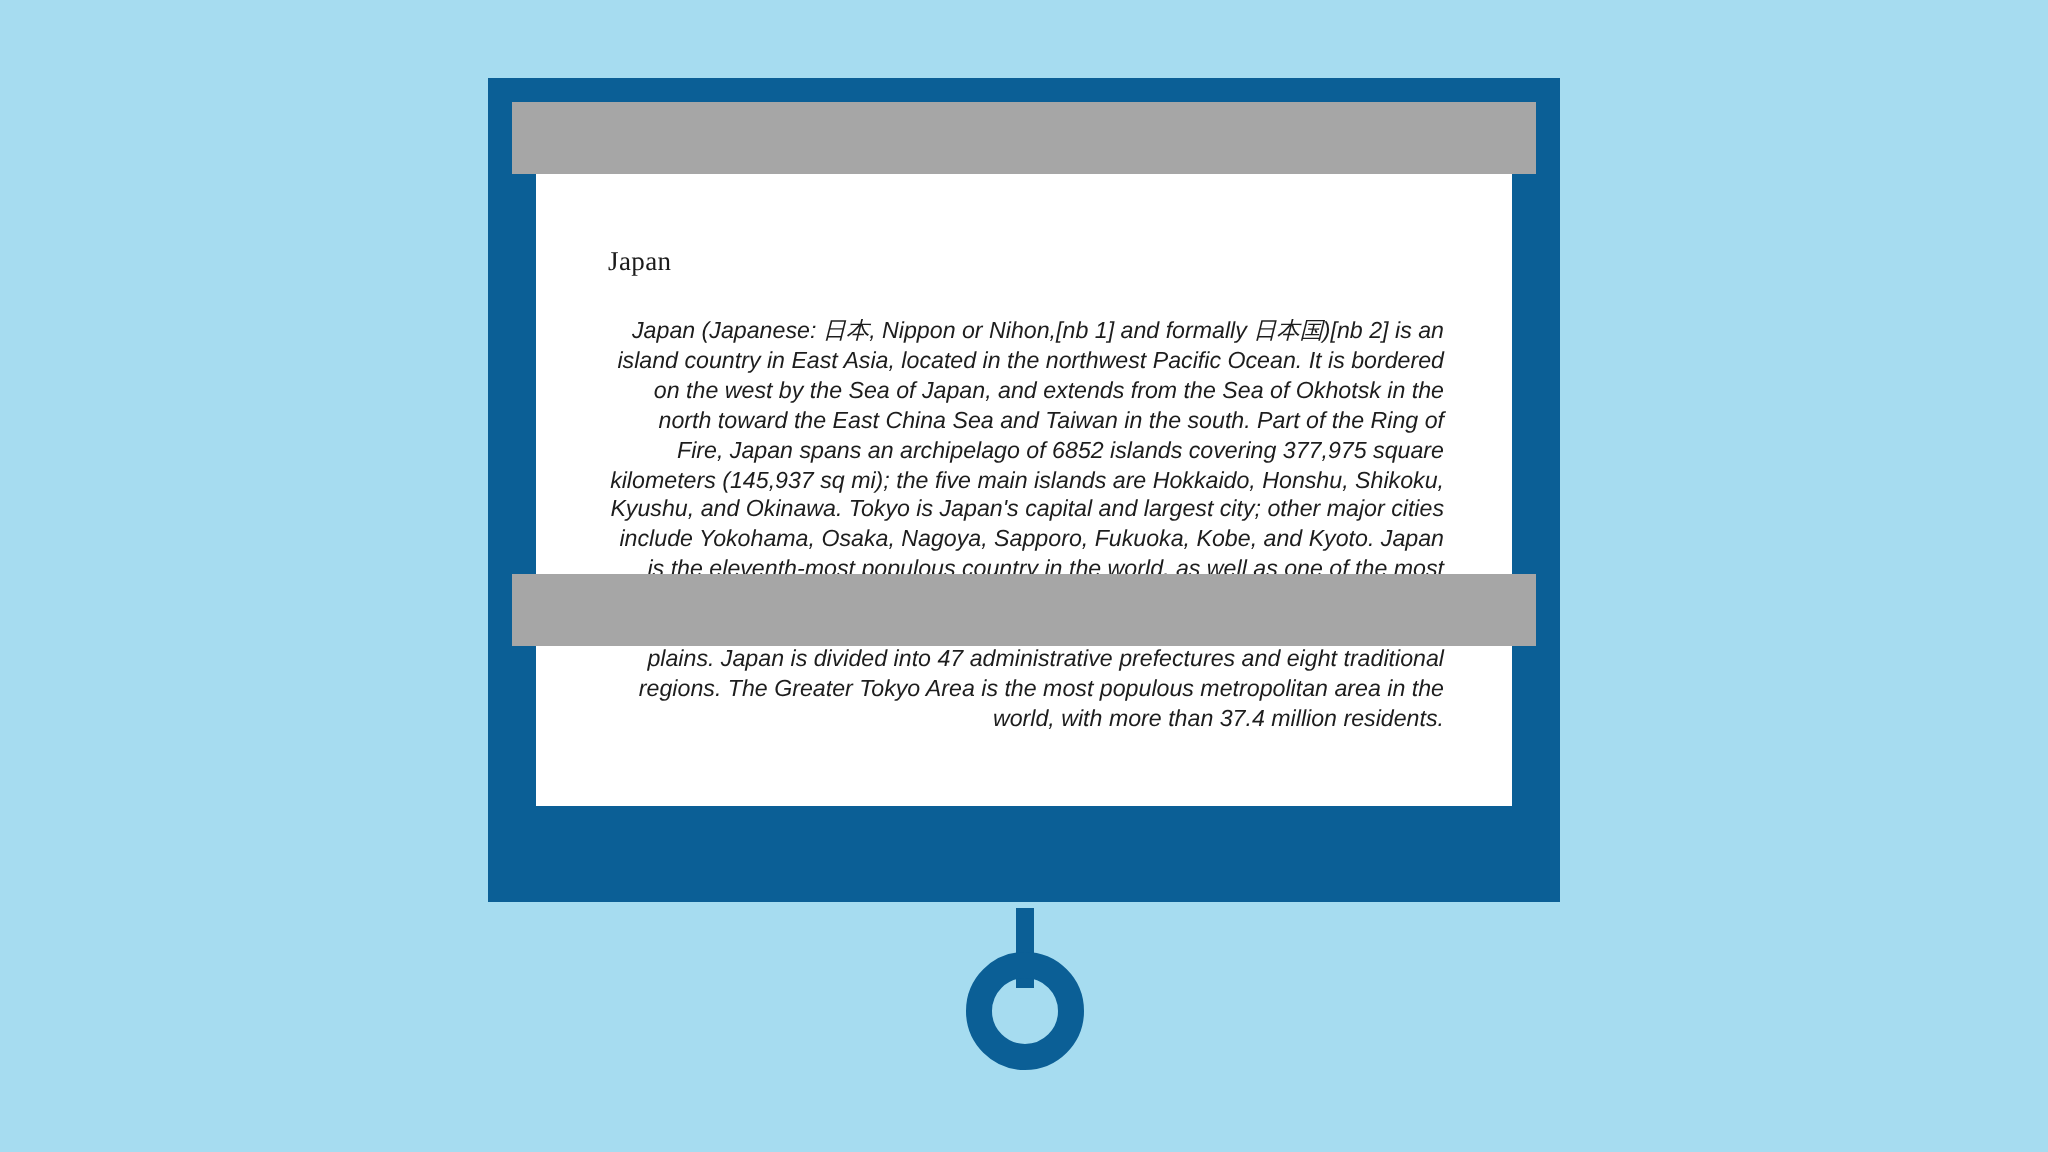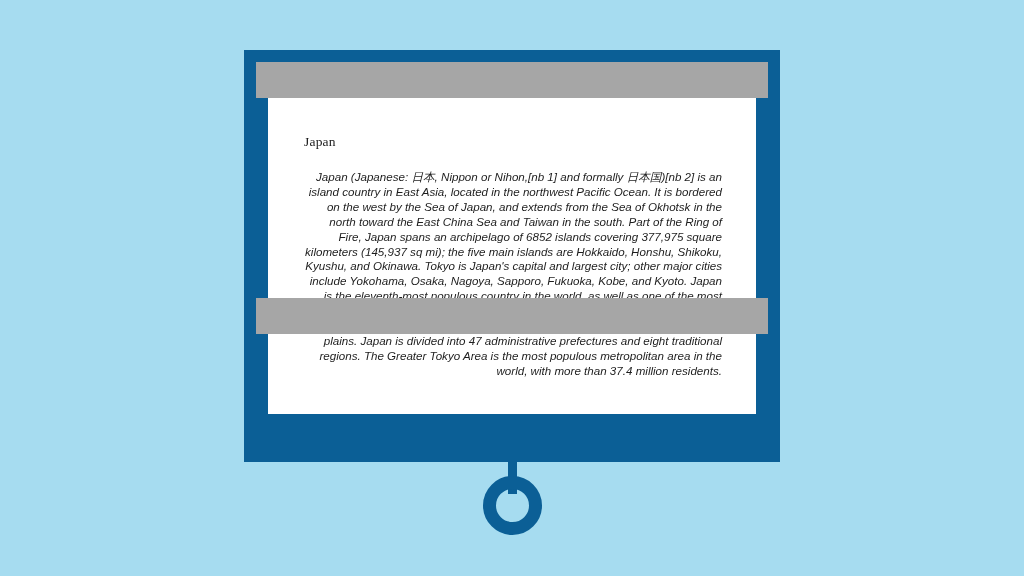--- a/index.html
+++ b/index.html
@@ -16,21 +16,21 @@
   .stage {
     position: relative;
     width: 1024px;
     height: 576px;
   }
 
   
   .screen-assembly {
     position: absolute;
     left: 244px;
-    top: 50px;
+    top: 39px;
     width: 536px;
     height: 296px;
   }
 
   
   .board-frame {
     position: absolute;
     left: 0;
     top: 0;
     width: 536px;

